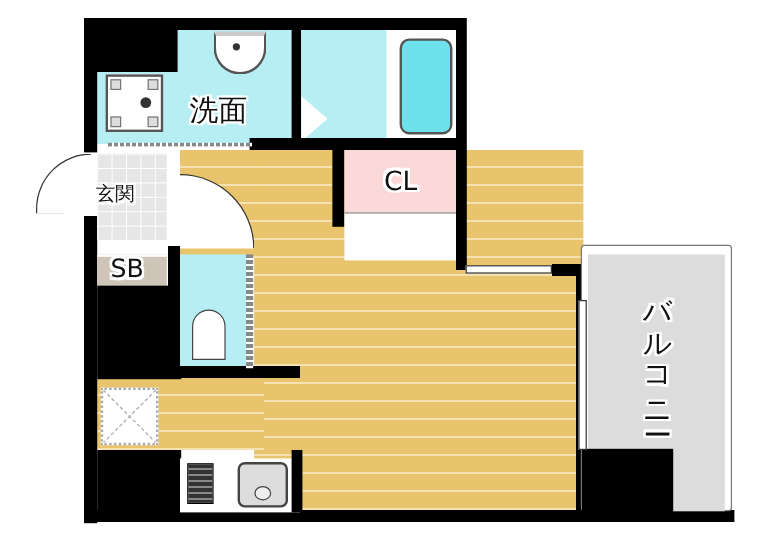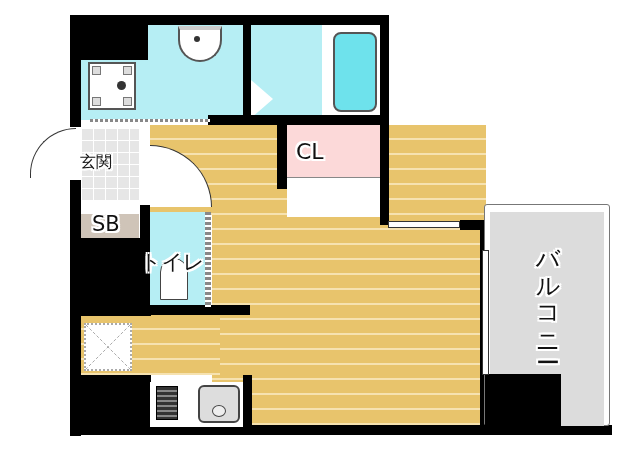--- a/index.html
+++ b/index.html
@@ -35,20 +35,21 @@
     <div class="abs" style="left:2px;top:2px;width:9px;height:9px;background:#ddd;border:1px solid #777;"></div>
     <div class="abs" style="right:2px;top:2px;width:9px;height:9px;background:#ddd;border:1px solid #777;"></div>
     <div class="abs" style="left:2px;bottom:2px;width:9px;height:9px;background:#ddd;border:1px solid #777;"></div>
     <div class="abs" style="right:2px;bottom:2px;width:9px;height:9px;background:#ddd;border:1px solid #777;"></div>
     <div class="abs" style="right:8px;top:17px;width:9px;height:9px;border-radius:50%;background:#333;"></div>
   </div>
 
   <div class="abs" style="left:178px;top:26px;width:44px;height:36px;background:#fff;border:2px solid #555;border-bottom-left-radius:22px;border-bottom-right-radius:22px;border-top:4px solid #ccc;">
     <div class="abs" style="left:14px;top:6px;width:6px;height:6px;border-radius:50%;background:#333;"></div>
   </div>
+  <div class="label" style="left:158px;top:76px;font-size:24px;">洗面</div>
 
   <div class="abs wall" style="left:243px;top:15px;width:8px;height:105px;"></div>
 
   <div class="abs cyan" style="left:251px;top:24px;width:80px;height:96px;"></div>
   <div class="abs" style="left:322px;top:24px;width:58px;height:96px;background:#fff;"></div>
   <div class="abs" style="left:333px;top:32px;width:44px;height:80px;background:#6ee2ec;border:2px solid #555;border-radius:8px;"></div>
   <div class="abs" style="left:251px;top:80px;width:22px;height:38px;background:#fff;clip-path:polygon(0 0,100% 50%,0 100%);"></div>
 
   <div class="abs wall" style="left:70px;top:15px;width:318px;height:10px;"></div>
   <div class="abs wall" style="left:70px;top:15px;width:11px;height:112px;"></div>
@@ -65,21 +66,20 @@
   <div class="label" style="left:80px;top:152px;font-size:16px;">玄関</div>
   <div class="abs" style="left:90px;top:119px;width:120px;height:3px;background:repeating-linear-gradient(90deg,#888 0 3px,#fff 3px 5px);"></div>
 
   <div class="abs" style="left:81px;top:212px;width:58px;height:26px;background:#cfc4b8;border-top:2px solid #fff;"></div>
   <div class="label" style="left:92px;top:212px;font-size:21px;">SB</div>
   <div class="abs wall" style="left:81px;top:238px;width:70px;height:78px;"></div>
   <div class="abs wall" style="left:140px;top:205px;width:10px;height:110px;"></div>
 
   <div class="abs cyan" style="left:150px;top:212px;width:56px;height:94px;"></div>
   <div class="abs" style="left:160px;top:258px;width:28px;height:42px;background:#fff;border:1px solid #444;border-top-left-radius:14px;border-top-right-radius:14px;"></div>
-  <div class="label" style="left:140px;top:248px;font-size:21px;">トイレ</div>
   <div class="abs wall" style="left:150px;top:305px;width:100px;height:10px;"></div>
   <div class="abs" style="left:205px;top:212px;width:6px;height:95px;background:repeating-linear-gradient(#888 0 3px,#fff 3px 5px);"></div>
 
   <div class="abs" style="left:84px;top:323px;width:48px;height:48px;background:#fff;border:2px dotted #aaa;">
     <svg width="44" height="44" style="position:absolute;left:0;top:0;">
         <line x1="0" y1="0" x2="44" y2="44" stroke="#aaa" stroke-dasharray="3,2"></line>
         <line x1="44" y1="0" x2="0" y2="44" stroke="#aaa" stroke-dasharray="3,2"></line>
       </svg>
   </div>
 
@@ -87,21 +87,21 @@
   <div class="abs" style="left:150px;top:382px;width:100px;height:45px;background:#fff;"></div>
   <div class="abs wall" style="left:243px;top:375px;width:9px;height:52px;"></div>
   <div class="abs" style="left:156px;top:386px;width:22px;height:34px;background:repeating-linear-gradient(#333 0 3px,#888 3px 5px);border:1px solid #000;"></div>
   <div class="abs" style="left:198px;top:385px;width:42px;height:38px;background:#ddd;border:2px solid #444;border-radius:6px;">
     <div class="abs" style="left:12px;top:18px;width:14px;height:12px;border-radius:50%;border:1px solid #444;background:#eee;"></div>
   </div>
 
   <div class="abs wall" style="left:277px;top:125px;width:10px;height:64px;"></div>
   <div class="abs pink" style="left:287px;top:125px;width:93px;height:52px;"></div>
   <div class="abs" style="left:287px;top:177px;width:93px;height:40px;background:#fff;border-top:1px solid #888;"></div>
-  <div class="label" style="left:296px;top:139px;font-size:22px;">CL</div>
+  <div class="label" style="left:320px;top:139px;font-size:22px;">CL</div>
 
 
   <div class="abs" style="left:484px;top:204px;width:126px;height:222px;background:#fff;border:1px solid #777;border-radius:3px;"></div>
   <div class="abs gray" style="left:490px;top:212px;width:114px;height:214px;"></div>
   <div class="abs wall" style="left:485px;top:374px;width:76px;height:55px;"></div>
   <div class="abs" style="left:482px;top:250px;width:7px;height:125px;background:#fff;border:1px solid #333;"></div>
   <div class="label vlabel" style="left:532px;top:232px;font-size:24px;">バルコニー</div>
 
 </div>
 

